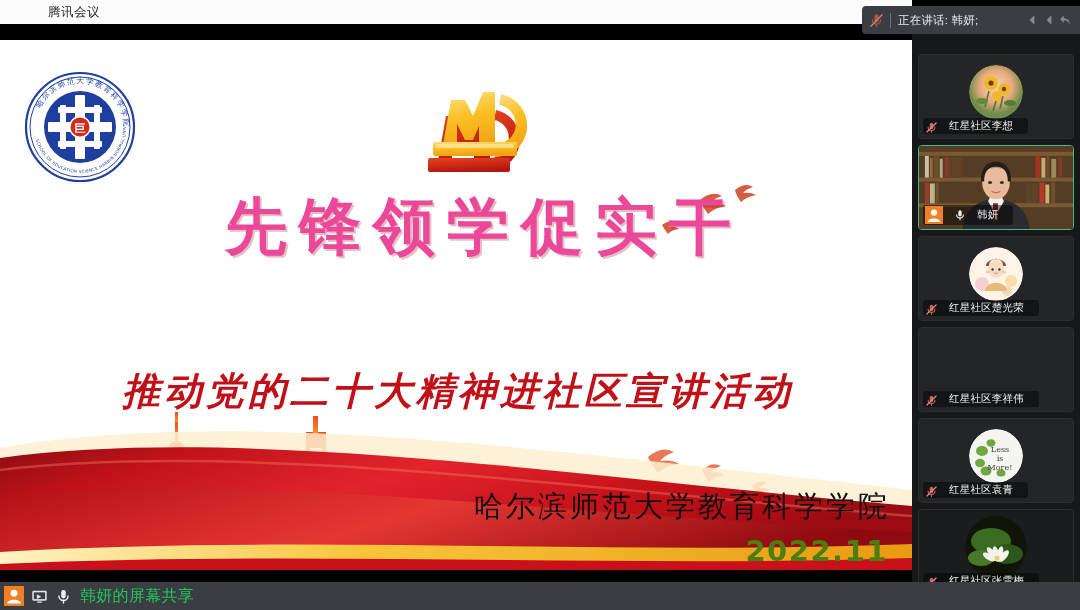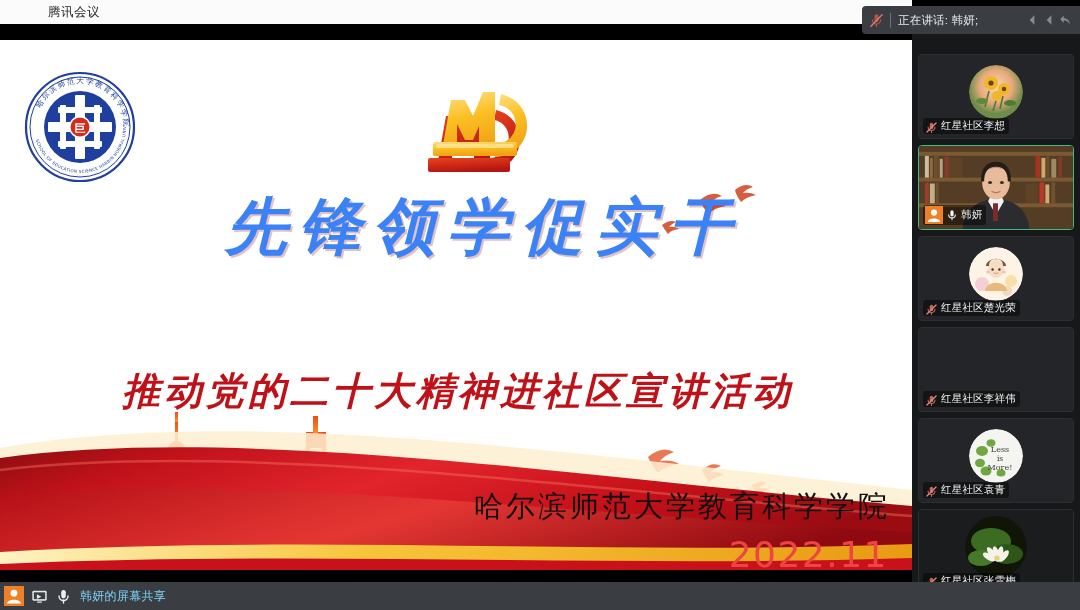--- a/index.html
+++ b/index.html
@@ -121,24 +121,23 @@
   
   .title-wrap {
     position: absolute;
     left: 0; top: 150px;
     width: 912px;
     text-align: center;
   }
   .title-line {
     font-family: "DejaVu Serif", "Liberation Serif", serif;
     font-weight: 700;
-    font-style: italic;
     font-size: 62px;
     line-height: 74px;
-    color: #3b82f6;
+    color: #ec4899;
     letter-spacing: 12px;
     text-indent: 12px;
     text-shadow: 2px 2px 0 rgba(140,8,12,.25);
     white-space: nowrap;
     padding-left: 44px;
   }
   .subtitle {
     position: absolute;
     left: 0; top: 327px;
     width: 912px;
@@ -160,23 +159,23 @@
     right: 22px; top: 447px;
     font-size: 29px;
     color: #111;
     letter-spacing: 3px;
     white-space: nowrap;
     font-family: "DejaVu Sans", "Liberation Sans", sans-serif;
   }
   .date {
     position: absolute;
     right: 24px; top: 494px;
-    font-size: 36px;
-    font-weight: 400;
-    color: #ef4444;
+    font-size: 29px;
+    font-weight: 700;
+    color: #4d7c0f;
     letter-spacing: 1.5px;
     font-family: "DejaVu Sans", "Liberation Sans", sans-serif;
   }
 
   
   .ribbon {
     position: absolute;
     left: 0; bottom: 0;
     width: 912px; height: 250px;
     pointer-events: none;
@@ -229,24 +228,24 @@
     width: 54px; height: 54px;
     border-radius: 50%;
     overflow: hidden;
   }
   .tile-bar {
     position: absolute;
     left: 4px;
     bottom: 4px;
     display: flex;
     align-items: center;
-    gap: 3px;
+    gap: 11px;
     background: rgba(0,0,0,.45);
     border-radius: 3px;
-    padding: 1px 4px 1px 2px;
+    padding: 1px 15px 1px 2px;
     max-width: 146px;
   }
   .tile-name {
     font-size: 10.5px;
     color: #f0f0f0;
     white-space: nowrap;
     overflow: hidden;
     text-overflow: ellipsis;
     letter-spacing: .2px;
   }
@@ -282,22 +281,22 @@
     margin-left: 4px;
     position: relative;
     flex: 0 0 auto;
   }
   .bb-icon {
     width: 17px; height: 17px;
     margin-left: 7px;
     flex: 0 0 auto;
   }
   .bb-label {
-    font-size: 12px;
-    color: #7dd3fc;
+    font-size: 16px;
+    color: #22c55e;
     margin-left: 8px;
     letter-spacing: .3px;
     white-space: nowrap;
     text-align: right;
   }
   .bb-rest {
     flex: 1 1 auto;
     height: 28px;
   }
   .stage-left-strip {

